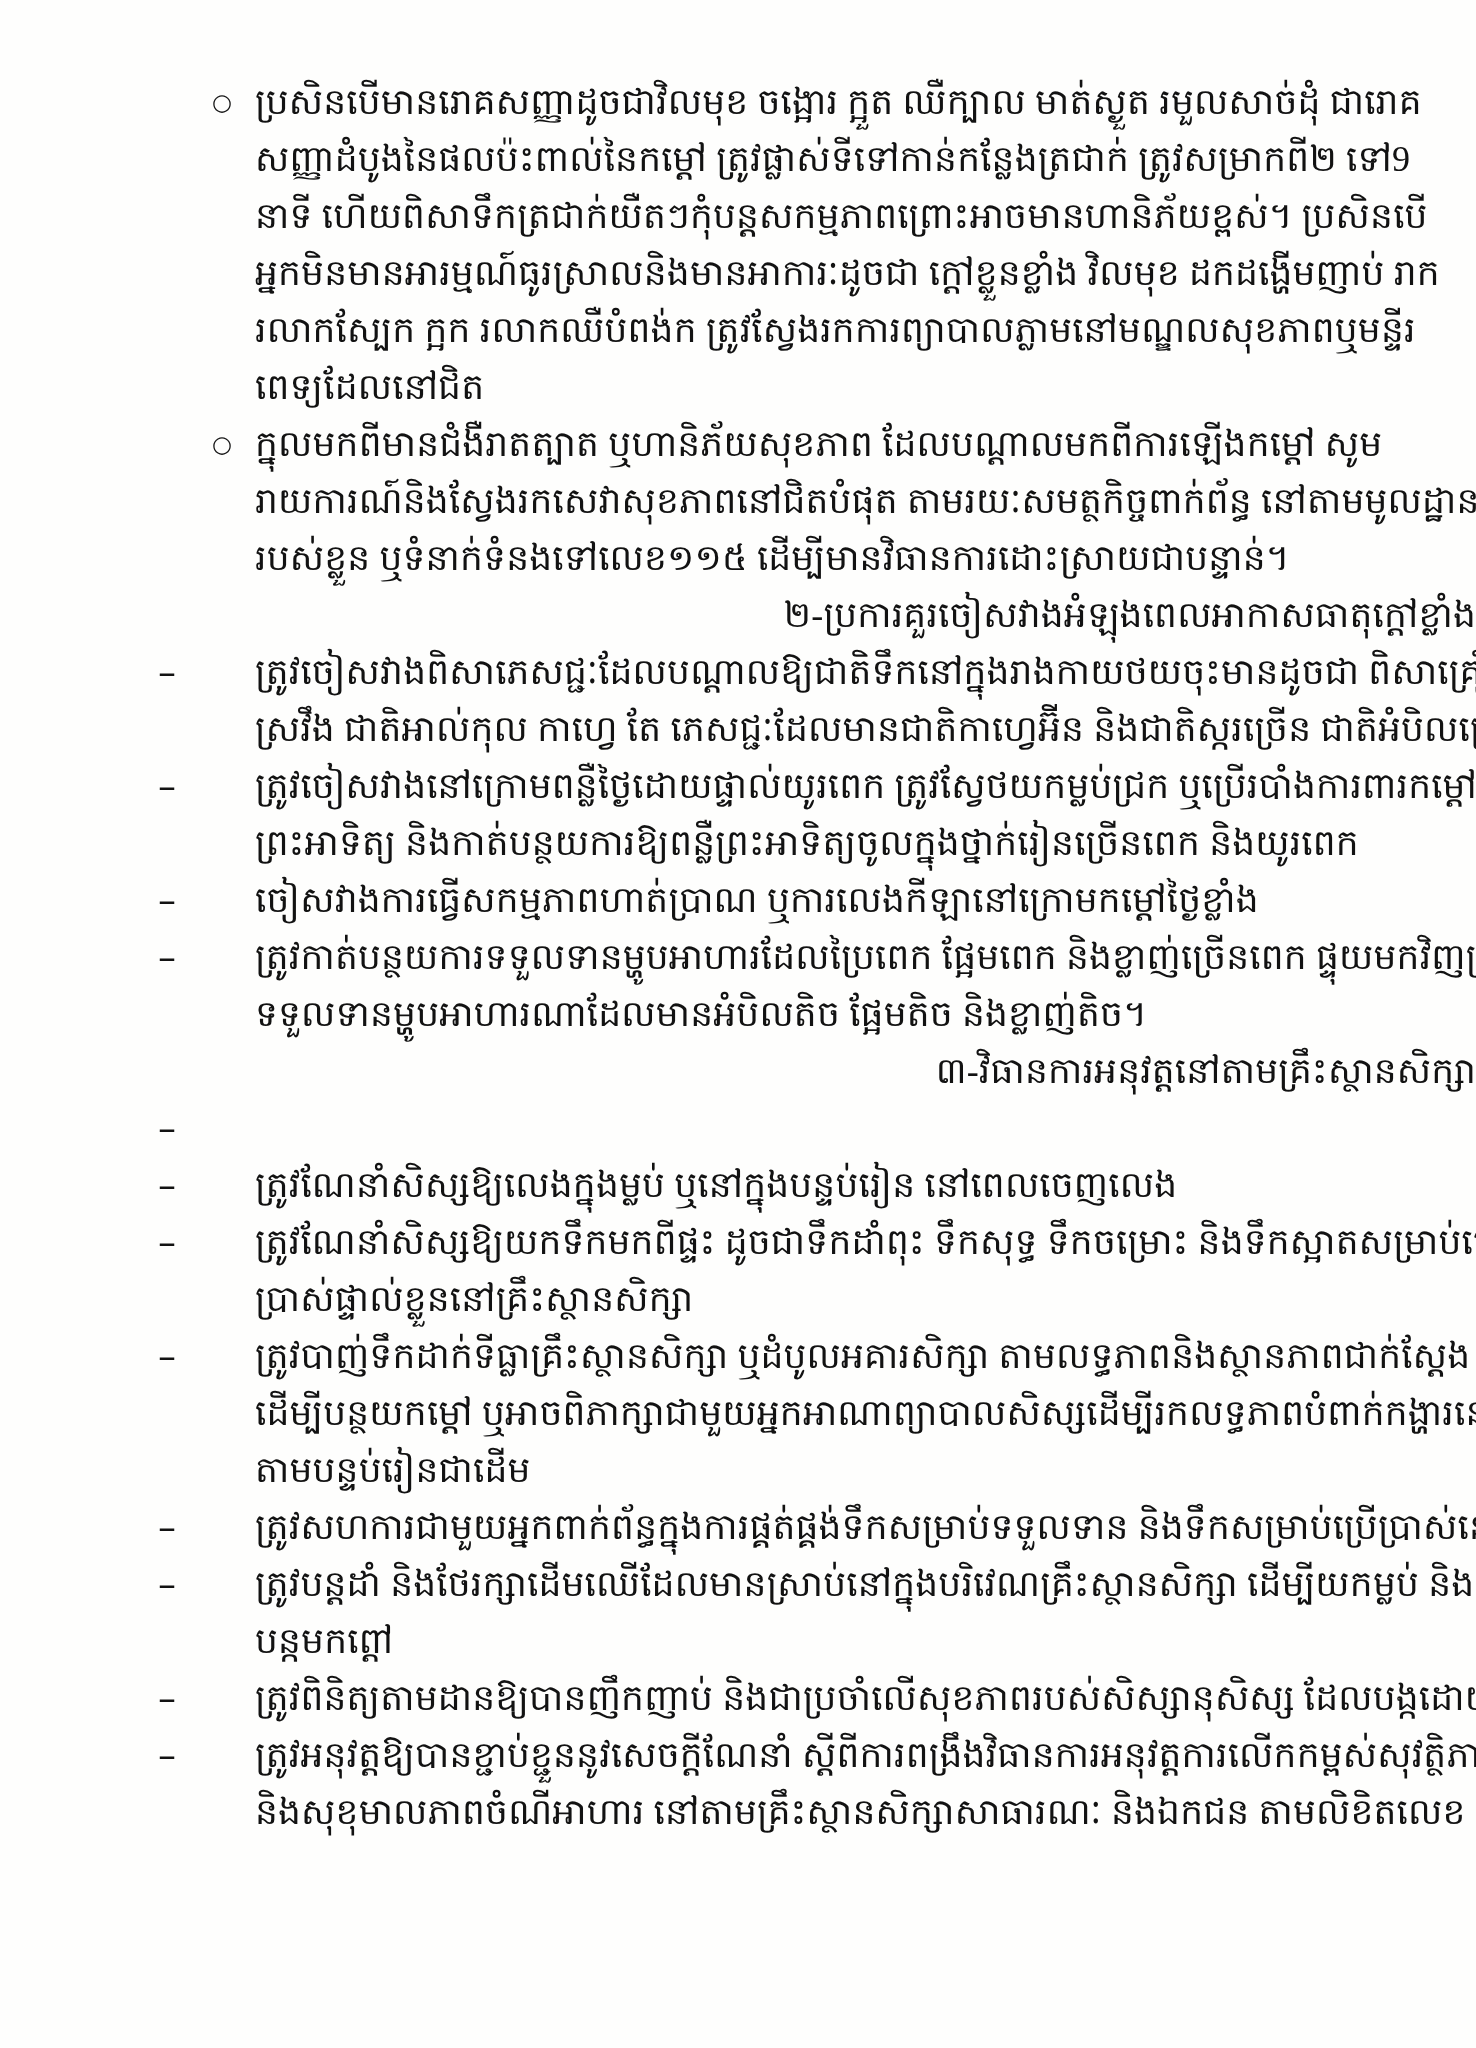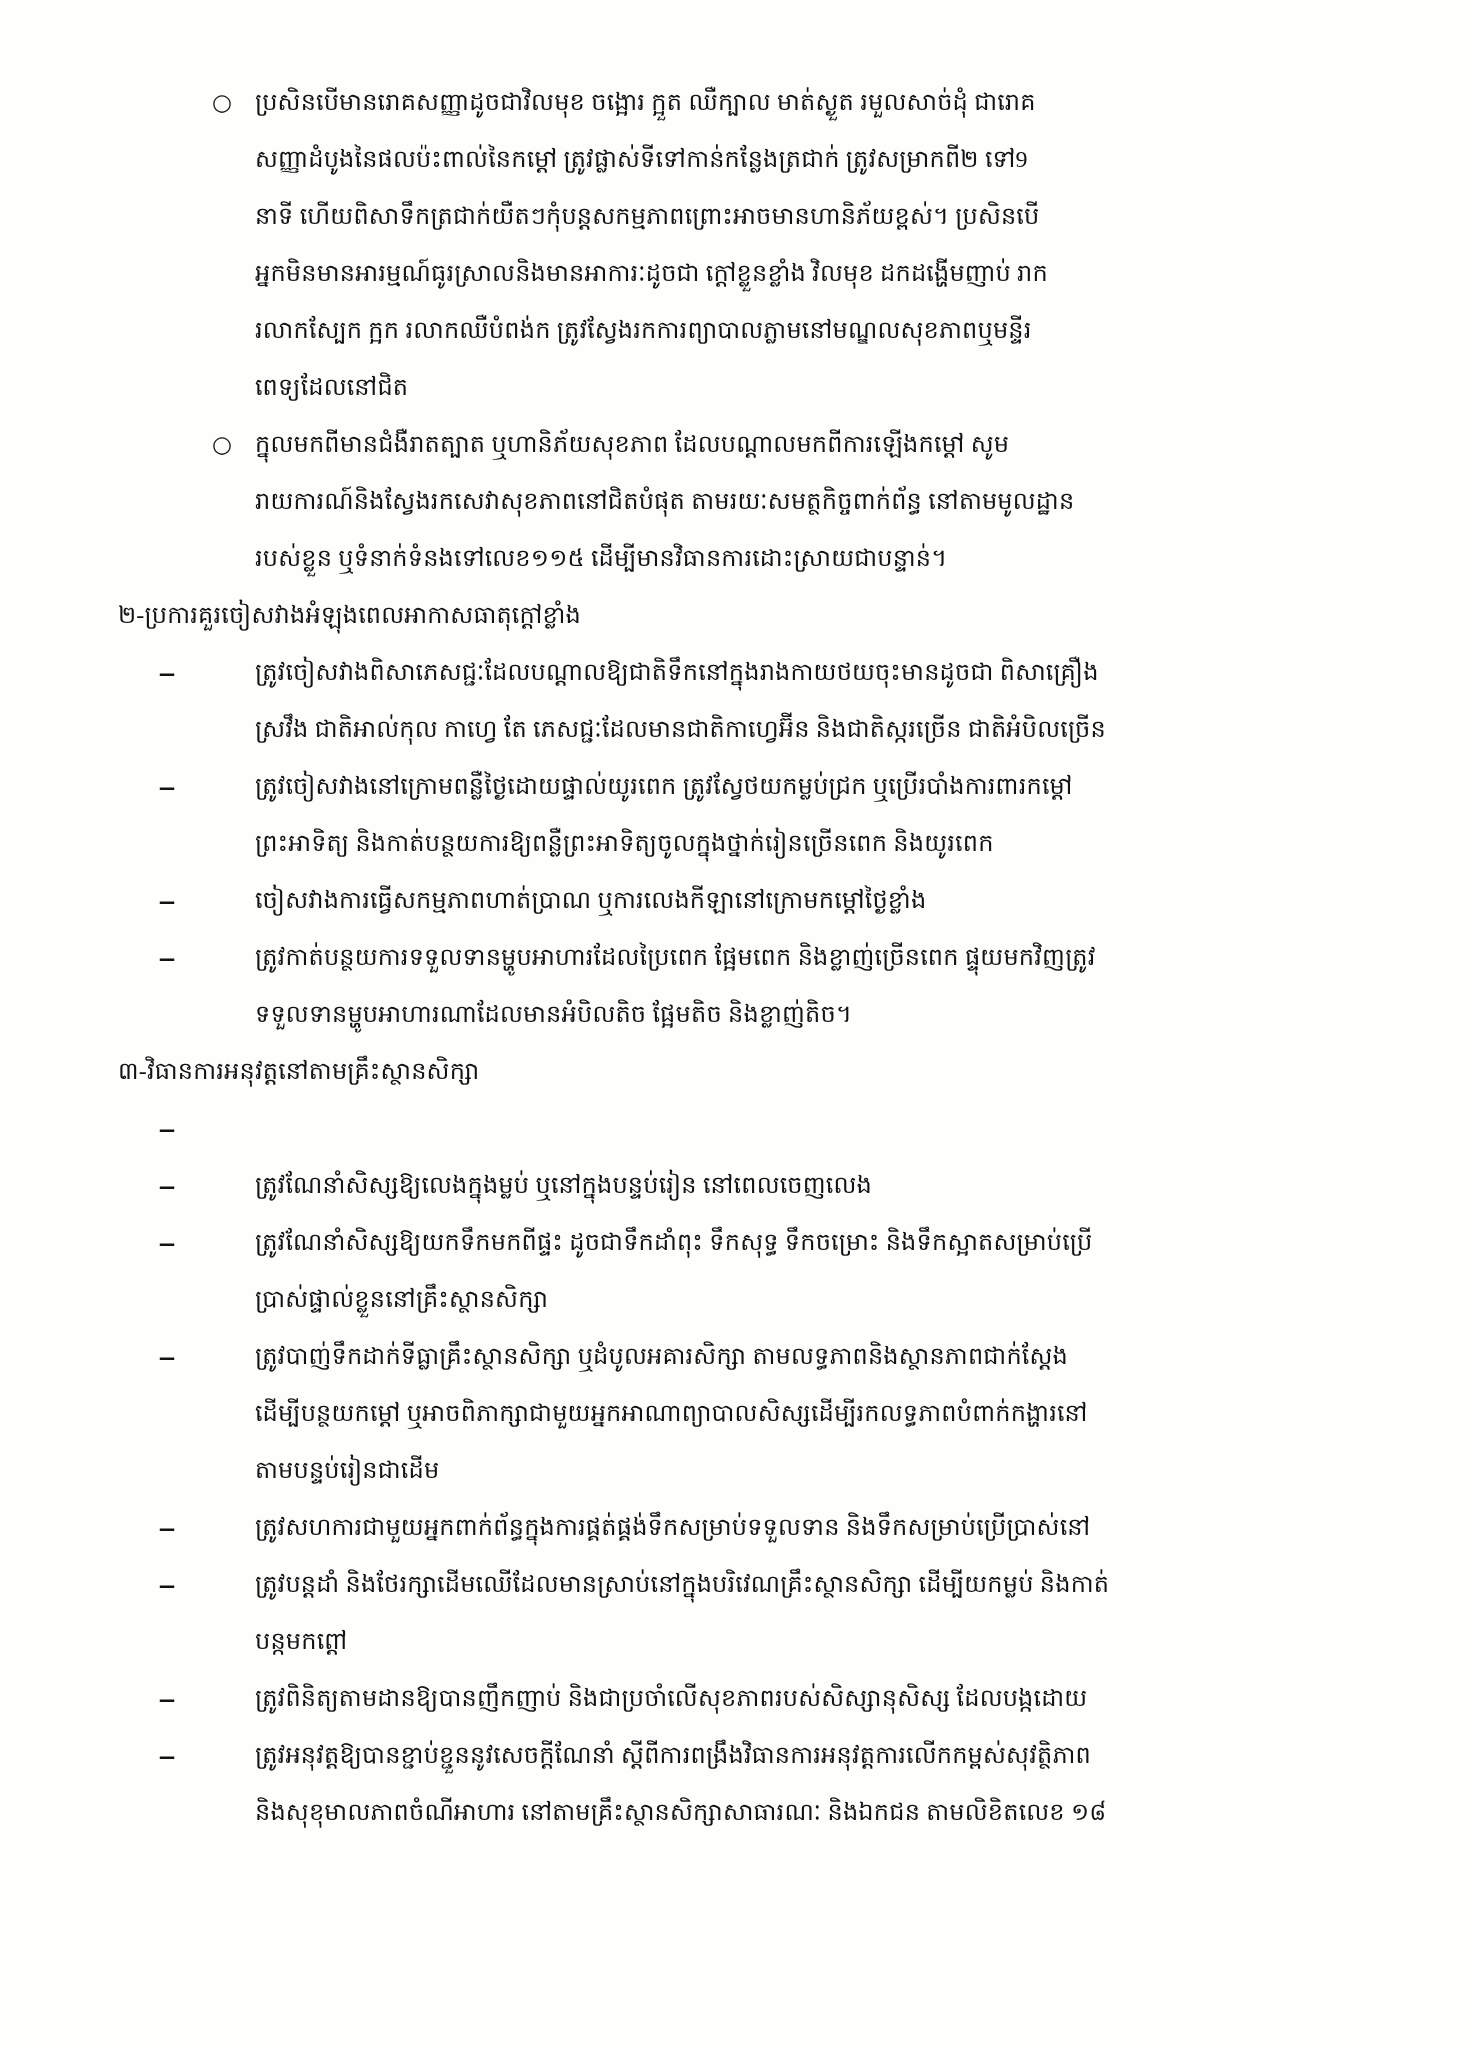--- a/index.html
+++ b/index.html
@@ -13,27 +13,28 @@
     font-family:"Liberation Serif", serif;
     overflow:hidden;
   }
   .doc{
     position:absolute;
     top:74px;
     left:0;
     right:0;
   }
   .line{
-    font-size:24px;
+    font-size:36px;
     line-height:57px;
     white-space:nowrap;
     letter-spacing:0.2px;
   }
   .heading .line{
     margin-left:118px;
+    text-align:right;
   }
   .item{
     display:flex;
     align-items:flex-start;
   }
   .marker{
     flex:0 0 auto;
     line-height:57px;
     color:#121212;
   }

